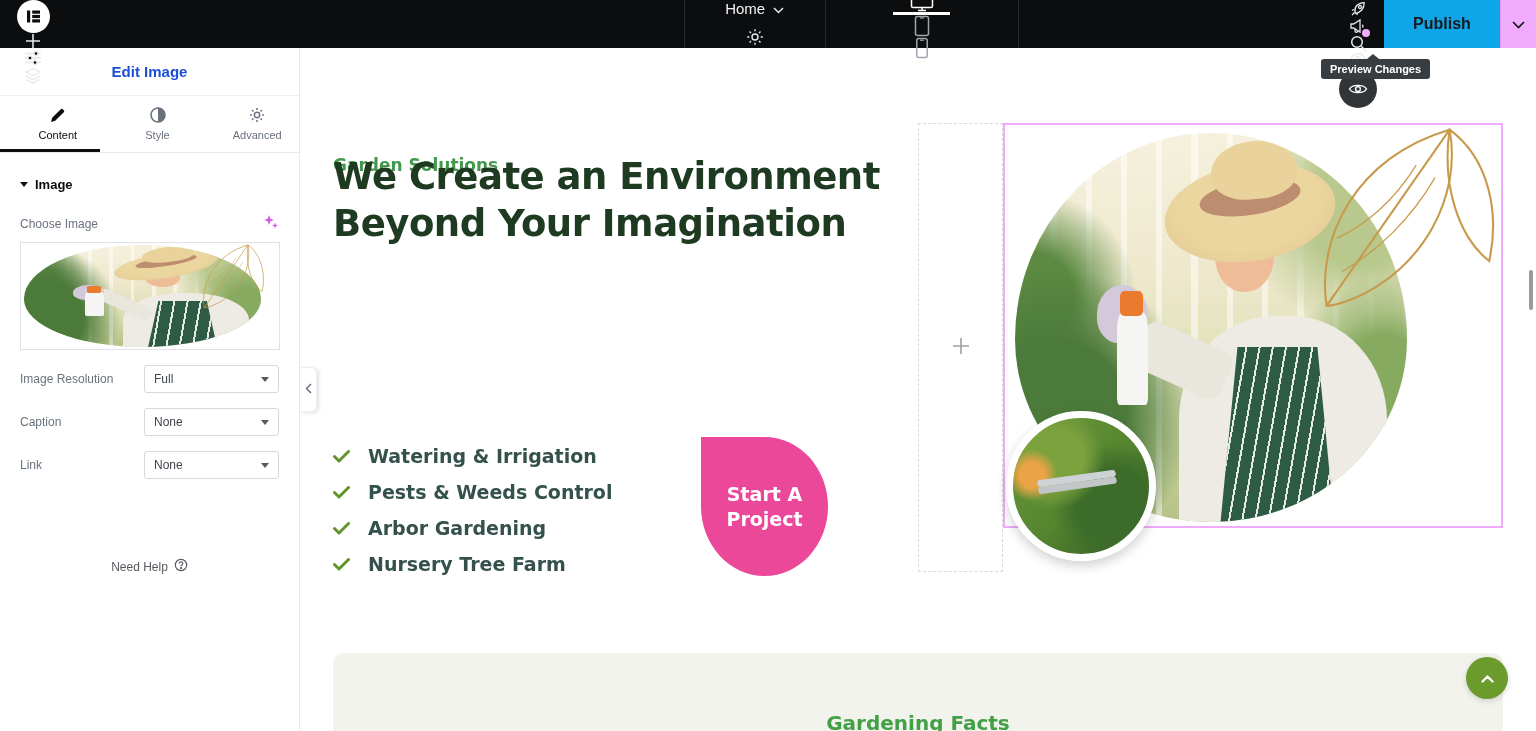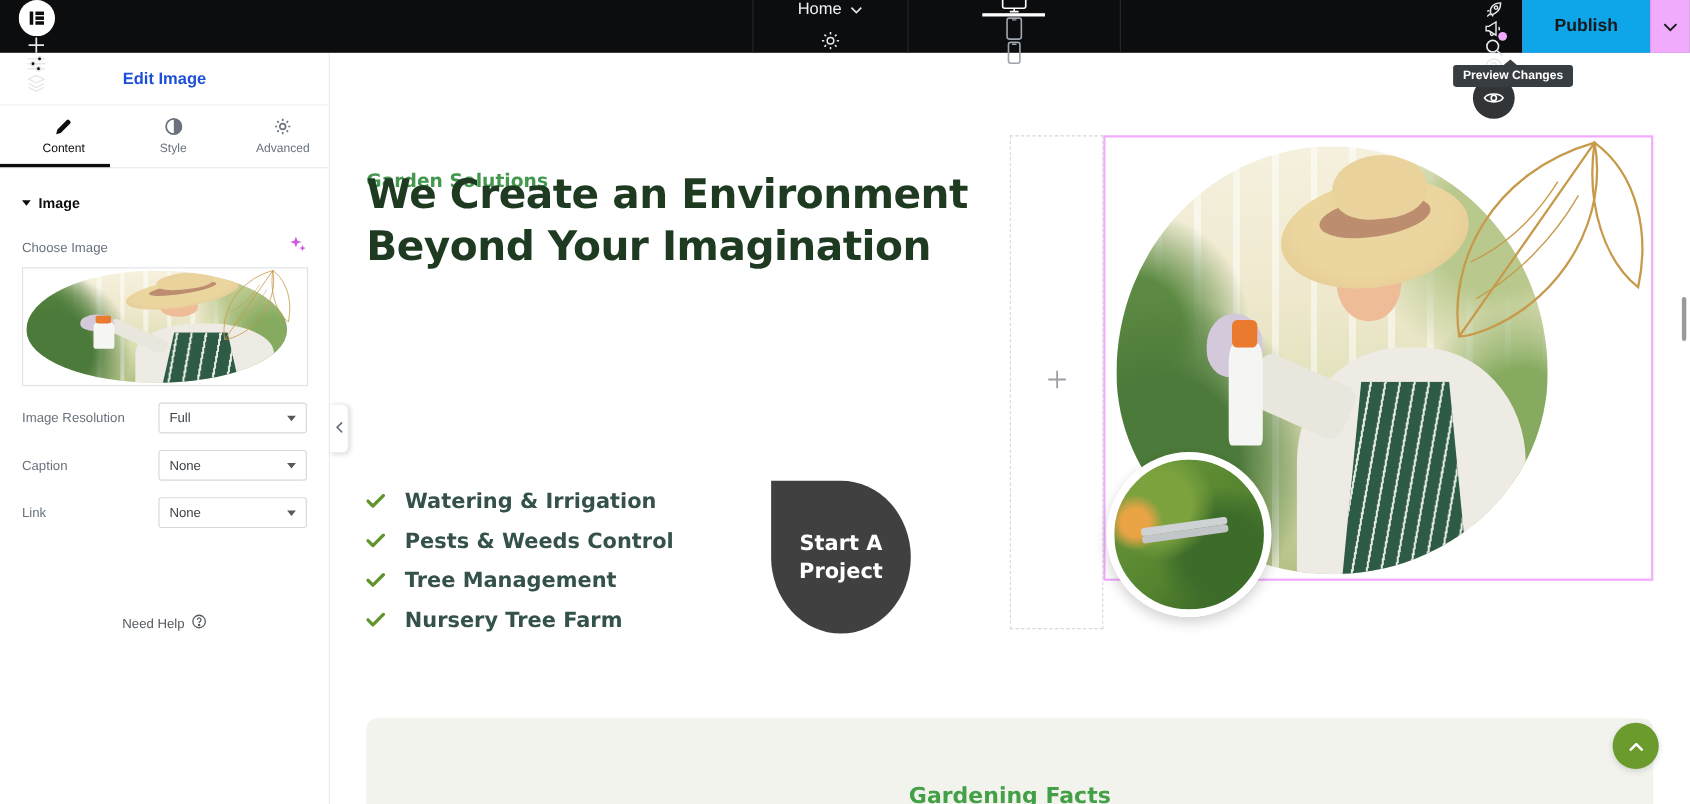--- a/index.html
+++ b/index.html
@@ -55,21 +55,21 @@
   .collapse-handle { position:absolute; left:300px; top:367px; width:17px; height:45px; background:#fff; border:1px solid #eceef0; border-left:none; border-radius:0 6px 6px 0; box-shadow:2px 1px 4px rgba(0,0,0,.12); z-index:25; display:flex; align-items:center; justify-content:center; cursor:pointer; color:#69727d; }
 
   
   .canvas { position:absolute; left:300px; top:48px; width:1236px; height:683px; background:#fff; overflow:hidden; }
   .eyebrow { position:absolute; left:33px; top:75px; font-size:17px; font-weight:bold; color:#44984e; font-family:"DejaVu Sans",sans-serif;margin-top:32px; }
   .hero-heading { position:absolute; left:33px; top:106px; width:595px; font-size:37px; line-height:1.26; font-weight:bold; color:#1e3b22; letter-spacing:-0.5px; font-family:"DejaVu Sans",sans-serif; }
   .hero-par { position:absolute; left:33px; top:232px; width:528px; font-size:17px; line-height:1.53; color:#55595e; }
   .checklist { position:absolute; left:33px; top:390px; list-style:none; }
   .check-item { display:flex; align-items:center; gap:18px; height:36px; font-size:19px; font-weight:bold; color:#35514b; font-family:"DejaVu Sans",sans-serif; }
   .check-item svg { flex:none; }
-  .cta-blob { position:absolute; left:401px; top:389px; width:127px; height:139px; background:#404040; border:none; border-radius:0 50% 50% 50%; color:#fff; font-size:19px; font-weight:bold; font-family:"DejaVu Sans",sans-serif; line-height:1.3; cursor:pointer; }
+  .cta-blob { position:absolute; left:401px; top:389px; width:127px; height:139px; background:#ec4899; border:none; border-radius:0 50% 50% 50%; color:#fff; font-size:19px; font-weight:bold; font-family:"DejaVu Sans",sans-serif; line-height:1.3; cursor:pointer; }
   .empty-col { position:absolute; left:618px; top:75px; width:85px; height:449px; border:1px dashed #d8d8d8; display:flex; align-items:center; justify-content:center; color:#9ca0a5; }
   .image-widget { position:absolute; left:703px; top:75px; width:500px; height:405px; border:2px solid #f0abfc; background:#fff; }
 
   
   .garden-photo { position:absolute; inset:0; overflow:visible; }
   .gp-blob { position:absolute; left:2%; top:2%; width:79%; height:97%; border-radius:50% 50% 50% 50% / 53% 53% 47% 47%; overflow:hidden;
     background:
       radial-gradient(circle at 10% 72%, #4c7a3a 0 16%, rgba(76,122,58,0) 32%),
       radial-gradient(circle at 4% 42%, #5c8a42 0 10%, rgba(92,138,66,0) 24%),
       radial-gradient(circle at 94% 62%, #86ab60 0 9%, rgba(134,171,96,0) 22%),
@@ -376,21 +376,21 @@
     <li class="check-item">
       <span><svg width="17" height="13" viewBox="0 0 17 13" fill="none" stroke="#61942d" stroke-width="3" stroke-linecap="round" stroke-linejoin="round">
             <path d="M1.5 6.5L6 11 15.5 1.5"></path>
           </svg></span>
       <span>Pests &amp; Weeds Control</span>
     </li>
     <li class="check-item">
       <span><svg width="17" height="13" viewBox="0 0 17 13" fill="none" stroke="#61942d" stroke-width="3" stroke-linecap="round" stroke-linejoin="round">
             <path d="M1.5 6.5L6 11 15.5 1.5"></path>
           </svg></span>
-      <span>Tree Management</span>
+      <span>Arbor Gardening</span>
     </li>
     <li class="check-item">
       <span><svg width="17" height="13" viewBox="0 0 17 13" fill="none" stroke="#61942d" stroke-width="3" stroke-linecap="round" stroke-linejoin="round">
             <path d="M1.5 6.5L6 11 15.5 1.5"></path>
           </svg></span>
       <span>Nursery Tree Farm</span>
     </li>
   </ul>
 
   <button class="cta-blob">

